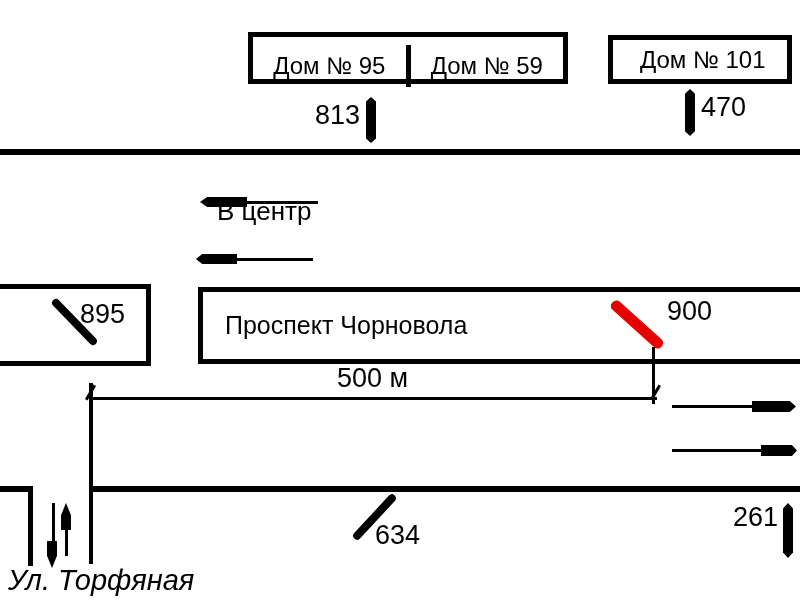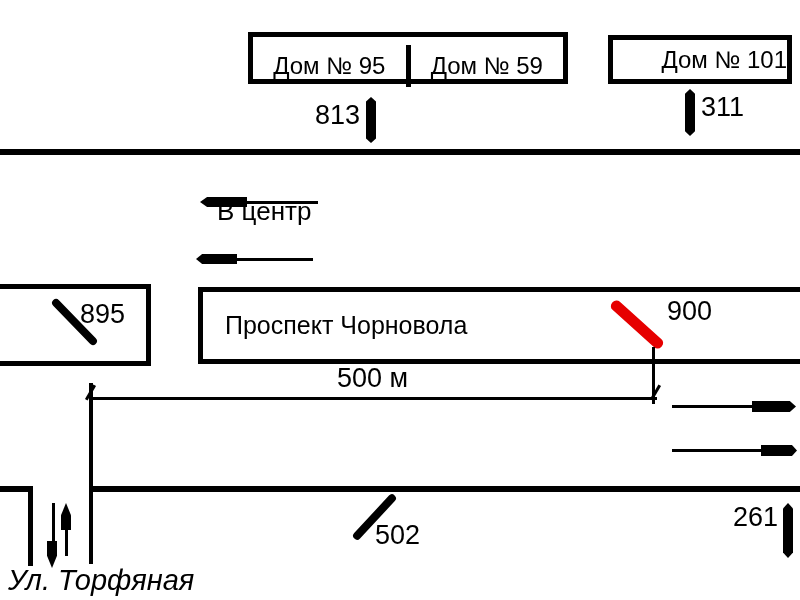--- a/index.html
+++ b/index.html
@@ -7,21 +7,21 @@
           font-family:"Liberation Sans",sans-serif;color:#000;}
   .hline,.vline{position:absolute;background:#000;}
   .lbl{position:absolute;white-space:nowrap;line-height:1;}
   .num{font-size:27px;}
   .box{position:absolute;box-sizing:border-box;border:5px solid #000;background:#fff;
        display:flex;align-items:center;}
   .house-pair{left:248px;top:32px;width:320px;height:52px;}
   .house-cell{flex:1;height:100%;display:flex;align-items:center;justify-content:center;
               font-size:24px;margin-top:15px;}
   .house-cell.first{border-right:5px solid #000;}
-  .house-101{left:608px;top:35px;width:184px;height:49px;justify-content:flex-end;font-size:24px;}
+  .house-101{left:608px;top:35px;width:184px;height:49px;justify-content:flex-start;font-size:24px;padding-left:27px;}
   .box-avenue{left:198px;top:287px;width:614px;height:77px;}
   .avenue-lbl{margin-left:22px;font-size:25px;white-space:nowrap;}
   .box-895{left:-12px;top:284px;width:163px;height:82px;}
   
   .road-top{left:0;top:149px;width:800px;height:6px;}
   .road-bl{left:0;top:486px;width:33px;height:6px;}
   .road-br{left:93px;top:486px;width:707px;height:6px;}
   .street-edge-l{left:28px;top:486px;width:5px;height:80px;}
   .street-edge-r{left:89px;top:383px;width:4px;height:181px;}
   
@@ -84,21 +84,21 @@
     </div>
   </div>
   <div class="box house-101">
     <span>Дом № 101</span>
   </div>
 
   <span class="lbl num t-728">813</span>
   <div class="bar bar-728"></div>
 
   <div class="bar bar-311"></div>
-  <span class="lbl num t-311">311</span>
+  <span class="lbl num t-311">470</span>
 
   <div class="hline road-top"></div>
 
   <div class="arrow arrow-left aL1">
     <div class="head"></div>
     <div class="tail"></div>
   </div>
   <span class="lbl t-center">В центр</span>
   <div class="arrow arrow-left aL2">
     <div class="head"></div>
@@ -134,20 +134,20 @@
   <div class="hline road-br"></div>
   <div class="vline street-edge-l"></div>
   <div class="vline street-edge-r"></div>
 
   <div class="vline tarr-down-line"></div>
   <div class="tarr-down-head"></div>
   <div class="tarr-up-head"></div>
   <div class="vline tarr-up-line"></div>
 
   <div class="diag d-634"></div>
-  <span class="lbl num t-634">502</span>
+  <span class="lbl num t-634">634</span>
 
   <span class="lbl num t-261">261</span>
   <div class="bar bar-261"></div>
 
   <span class="lbl t-street">Ул. Торфяная</span>
 
 </div>
 
 </body></html>

